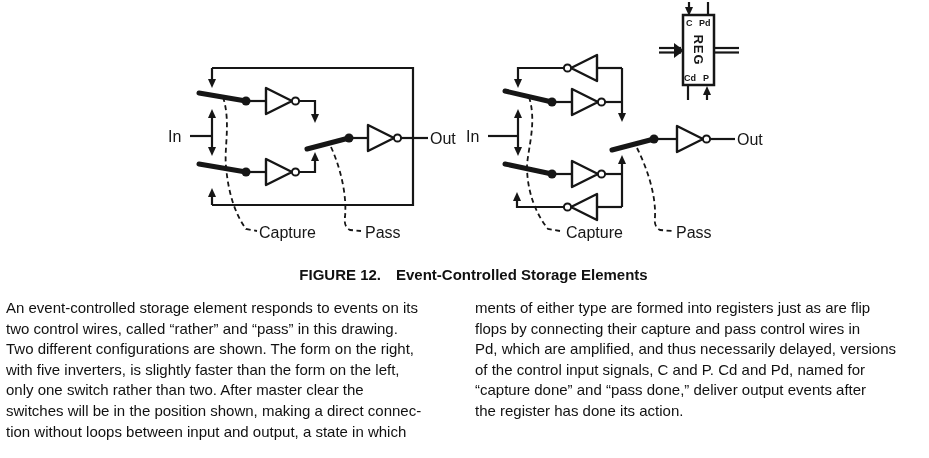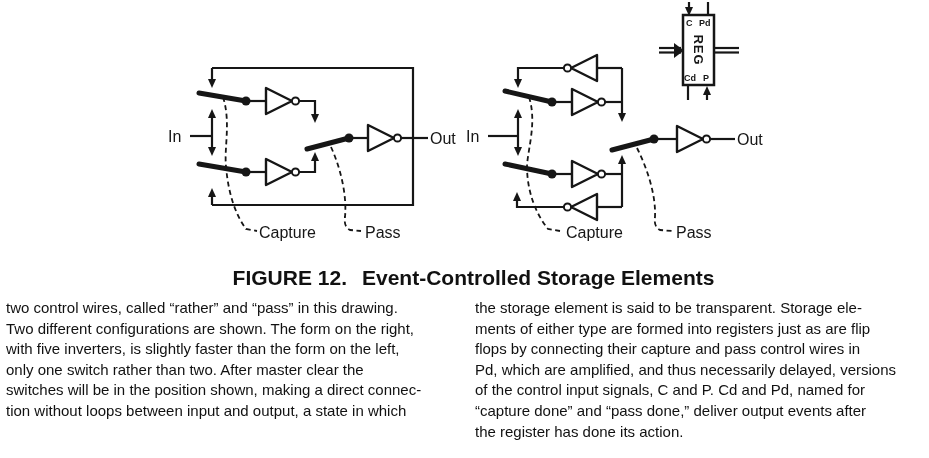--- a/index.html
+++ b/index.html
@@ -13,21 +13,21 @@
   .tri{fill:#ffffff;stroke:#161616;stroke-width:2.4;stroke-linejoin:round;}
   .bub{fill:#ffffff;stroke:#161616;stroke-width:2;}
   .dot{fill:#161616;stroke:none;}
   .ah{fill:#161616;stroke:none;}
   .dash{stroke:#161616;stroke-width:1.8;fill:none;stroke-dasharray:5 3.5;}
   .lbl{font-family:"Liberation Sans", sans-serif;font-size:16px;fill:#161616;}
   .pinlbl{font-family:"Liberation Sans", sans-serif;font-size:9px;font-weight:bold;fill:#161616;}
   .reglbl{font-family:"Liberation Sans", sans-serif;font-size:13px;font-weight:bold;fill:#161616;letter-spacing:1px;}
   .caption{
     position:absolute;left:0;top:266px;width:929px;height:24px;
-    text-align:center;font-size:21px;font-weight:bold;color:#111;
+    text-align:center;font-size:15px;font-weight:bold;color:#111;
     padding-left:18px;box-sizing:border-box;white-space:nowrap;
   }
   .caption .cap-title{margin-left:15px;}
   .col{position:absolute;top:298px;font-size:15px;line-height:20.6px;color:#111;}
   .col .line{white-space:nowrap;height:20.6px;}
   .col-left{left:6px;width:462px;}
   .col-right{left:475px;width:452px;}
 </style>
 </head>
 <body>
@@ -189,29 +189,29 @@
       <text class="pinlbl" x="703" y="81">P</text>
       <text class="reglbl" x="698.5" y="54.5" text-anchor="middle" transform="rotate(90 698.5 50)">REG</text>
     </g>
   </svg>
 
   <div class="caption">
     <span class="cap-label">FIGURE 12.</span><span class="cap-title">Event-Controlled Storage Elements</span>
   </div>
 
   <div class="col col-left">
+      <div class="line">An event-controlled storage element responds to events on its</div>
       <div class="line">two control wires, called “rather” and “pass” in this drawing.</div>
       <div class="line">Two different configurations are shown. The form on the right,</div>
       <div class="line">with five inverters, is slightly faster than the form on the left,</div>
       <div class="line">only one switch rather than two. After master clear the</div>
       <div class="line">switches will be in the position shown, making a direct connec-</div>
       <div class="line">tion without loops between input and output, a state in which</div>
     </div>
   <div class="col col-right">
-      <div class="line">the storage element is said to be transparent. Storage ele-</div>
       <div class="line">ments of either type are formed into registers just as are flip</div>
       <div class="line">flops by connecting their capture and pass control wires in</div>
       <div class="line">Pd, which are amplified, and thus necessarily delayed, versions</div>
       <div class="line">of the control input signals, C and P. Cd and Pd, named for</div>
       <div class="line">“capture done” and “pass done,” deliver output events after</div>
       <div class="line">the register has done its action.</div>
     </div>
 
 </div>
 

